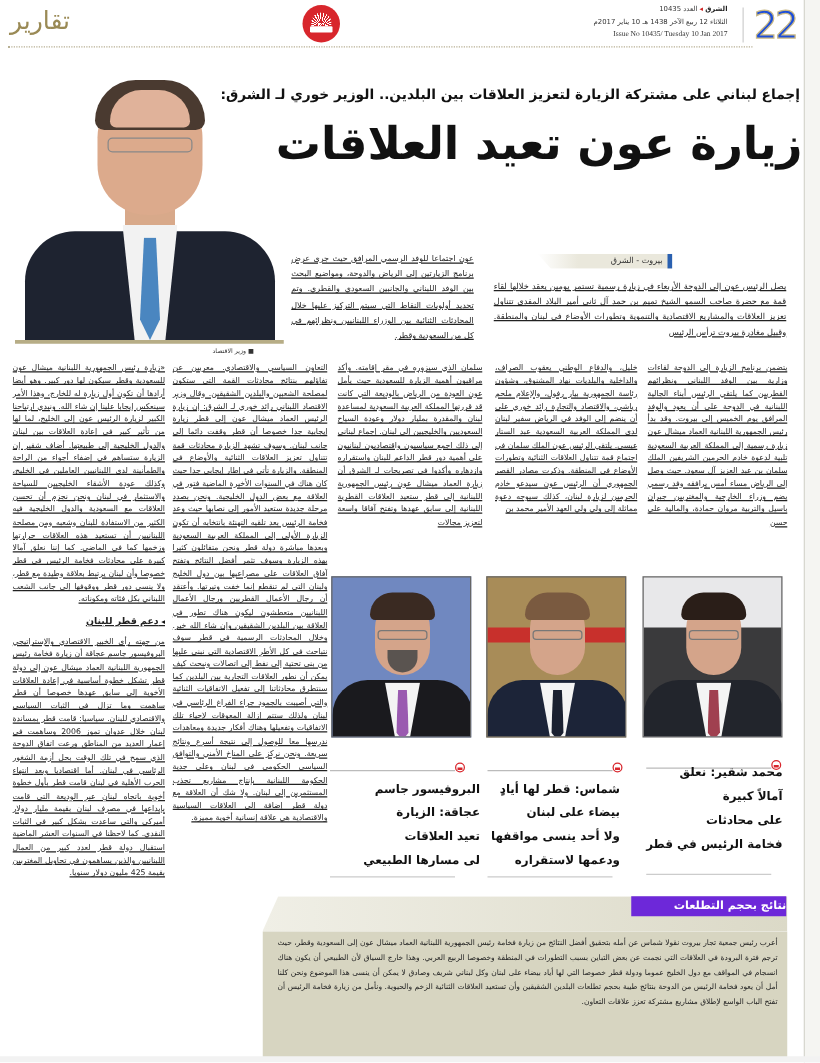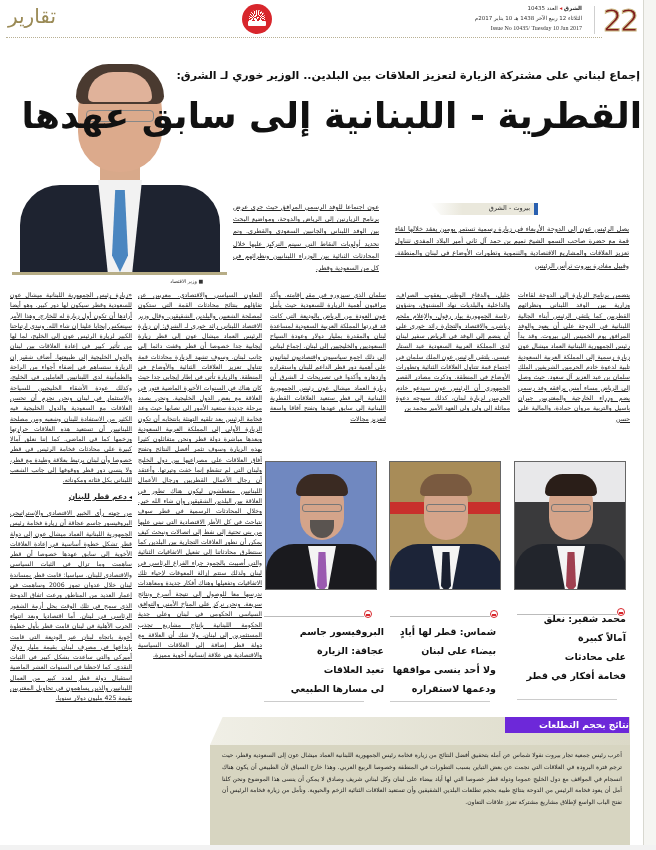--- a/index.html
+++ b/index.html
@@ -1,21 +1,21 @@
 <!DOCTYPE html>
 <html><head>
 <meta charset="utf-8">
 <style>
   * { box-sizing: border-box; margin: 0; padding: 0; }
   html, body { width: 656px; height: 850px; background: #ffffff; overflow: hidden; }
   body { position: relative; font-family: "DejaVu Sans", sans-serif; color: #1a1a1a; direction: rtl; }
   .rightrule { position: absolute; left: 643px; top: 0; width: 13px; height: 850px; background: #f5f5f2; border-left: 1px solid #d8d8d0; }
 
   
-  .pagenum { position:absolute; left:602px; top:4px; width:36px; height:34px; font-family:"DejaVu Sans",sans-serif; font-size:30px; color:#7f1d1d; -webkit-text-stroke:1px #c9b884; direction:ltr; text-align:center; line-height:34px; letter-spacing:-2px; }
+  .pagenum { position:absolute; left:602px; top:4px; width:36px; height:34px; font-family:"DejaVu Sans",sans-serif; font-size:30px; color:#1d4ed8; -webkit-text-stroke:1px #c9b884; direction:ltr; text-align:center; line-height:34px; letter-spacing:-2px; }
   .pagenum-sep { position:absolute; left:594px; top:6px; width:1px; height:28px; background:#cfcfcf; }
   .mast { position:absolute; right:74px; top:3px; width:170px; text-align:right; font-size:5.5px; line-height:10px; color:#333; }
   .mast .brand { color:#222; font-weight:bold; }
   .mast .arrow { color:#d02020; }
   .mast .en { direction:ltr; text-align:right; font-family:"Liberation Serif", serif; font-size:6px; }
   .logo { position:absolute; left:242px; top:4px; width:30px; height:30px; border-radius:50%; background:#d8262c; overflow:hidden; }
   .logo .book { position:absolute; left:6px; top:17px; width:18px; height:5px; background:#fff; border-radius:1px; }
   .logo .rays { position:absolute; left:7px; top:6px; width:16px; height:11px; border-radius:8px 8px 0 0; background: repeating-conic-gradient(from -90deg at 50% 100%, #fff 0 6deg, #d8262c 6deg 14deg); }
   .section { position:absolute; left:8px; top:4px; font-size:20px; color:#9a8a55; font-family:"DejaVu Sans", sans-serif; }
   .hrule { position:absolute; left:6px; top:37px; width:596px; height:2px; border-top:1px dotted #b8b094; }
@@ -104,21 +104,21 @@
   <div class="head"></div>
   <div class="hair"></div>
   <div class="forehead"></div>
   <div class="glasses"></div>
 </div>
 <div class="photo-base"></div>
 <div class="caption-main">■ وزير الاقتصاد</div>
 
 <div class="kicker">إجماع لبناني على مشتركة الزيارة لتعزيز العلاقات بين البلدين.. الوزير خوري لـ الشرق:</div>
 <div class="headline">
-  <div>القطرية - اللبنانية إلى سابق عهدها</div>
+  <div>زيارة عون تعيد العلاقات</div>
 </div>
 
 <div class="dateline">
   <div class="bar"></div>
   <span>بيروت - الشرق</span>
 </div>
 
 <div class="col lead" style="left:395px; top:223px; width:234px;">يصل الرئيس عون إلى الدوحة الأربعاء في زيارة رسمية تستمر يومين يعقد خلالها لقاء قمة مع حضرة صاحب السمو الشيخ تميم بن حمد آل ثاني أمير البلاد المفدى تتناول تعزيز العلاقات والمشاريع الاقتصادية والتنموية وتطورات الأوضاع في لبنان والمنطقة. وقبيل مغادرة بيروت ترأس الرئيس</div>
 <div class="col" style="left:233px; top:201px; width:146px; font-size:6.4px; line-height:12.2px;">عون اجتماعا للوفد الرسمي المرافق حيث جرى عرض برنامج الزيارتين إلى الرياض والدوحة، ومواضيع البحث بين الوفد اللبناني والجانبين السعودي والقطري. وتم تحديد أولويات النقاط التي سيتم التركيز عليها خلال المحادثات الثنائية بين الوزراء اللبنانيين ونظرائهم في كل من السعودية وقطر.</div>
 
@@ -164,21 +164,21 @@
 <div class="qlogo" style="left:617px; top:608px;"></div>
 <div class="qrule" style="left:390px; top:616px; width:100px;"></div>
 <div class="qlogo" style="left:490px; top:610px;"></div>
 <div class="qrule" style="left:264px; top:616px; width:100px;"></div>
 <div class="qlogo" style="left:364px; top:610px;"></div>
 
 <div class="quote" style="right:30px; top:609px;">
   <div>محمد شقير: نعلق</div>
   <div>آمالاً كبيرة</div>
   <div>على محادثات</div>
-  <div>فخامة أفكار في قطر</div>
+  <div>فخامة الرئيس في قطر</div>
 </div>
 <div class="quote" style="right:160px; top:622px;">
   <div>شماس: قطر لها أيادٍ</div>
   <div>بيضاء على لبنان</div>
   <div>ولا أحد ينسى مواقفها</div>
   <div>ودعمها لاستقراره</div>
 </div>
 <div class="quote" style="right:272px; top:622px;">
   <div>البروفيسور جاسم</div>
   <div>عجاقة: الزيارة</div>

